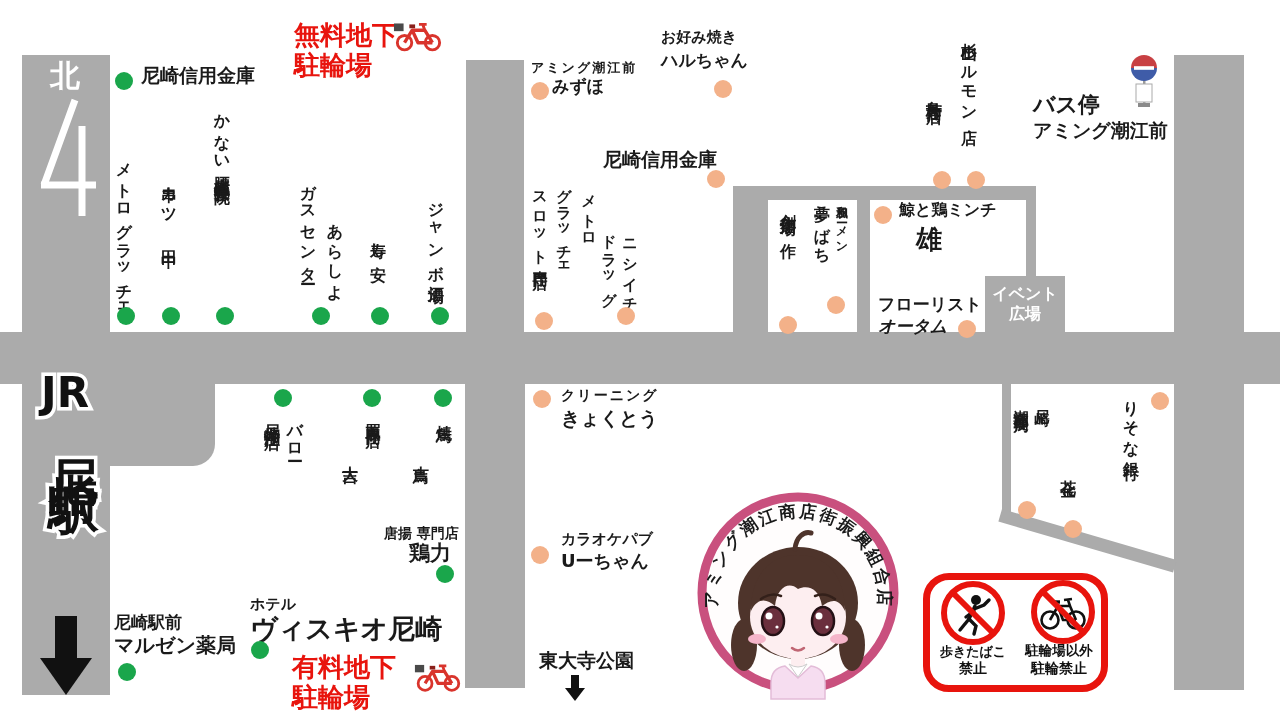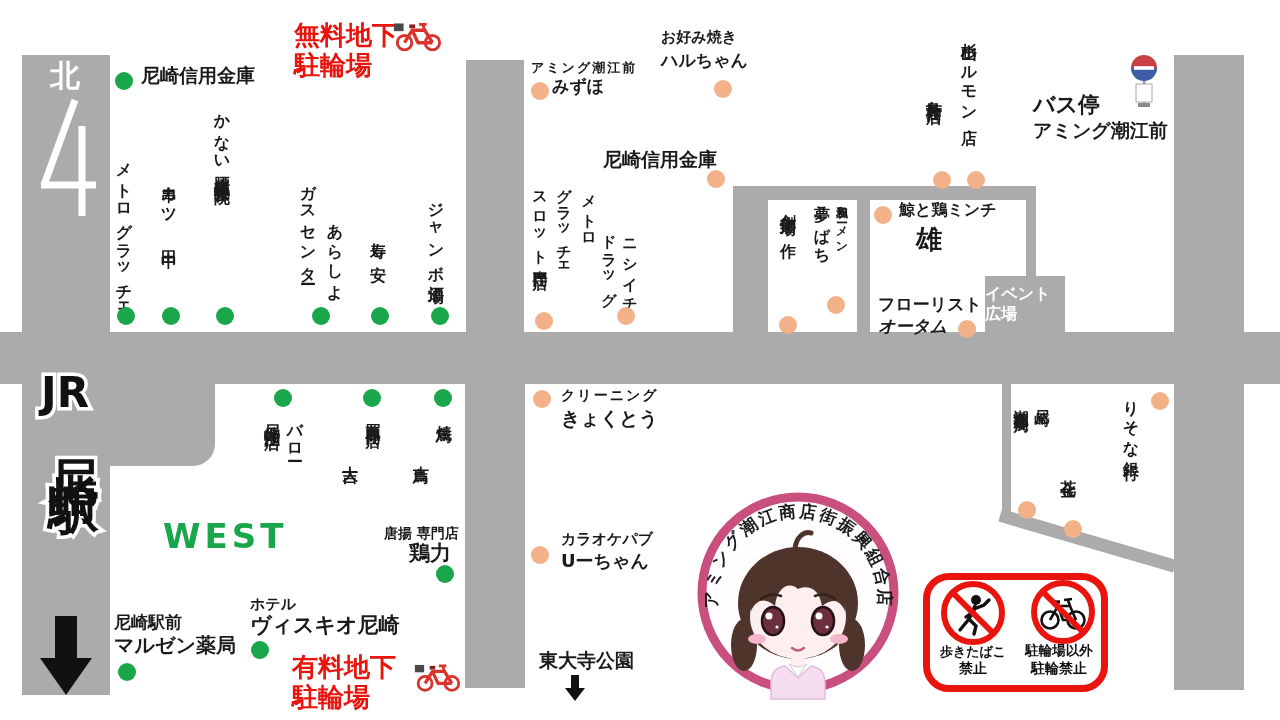--- a/index.html
+++ b/index.html
@@ -25,21 +25,21 @@
   .jr-wrap{position:absolute;left:41px;top:368px;width:60px;height:52px;font-size:42px;}
   .name-wrap{position:absolute;left:41px;top:420px;width:60px;height:210px;font-size:50px;}
   .name-wrap span{writing-mode:vertical-rl;text-orientation:upright;letter-spacing:14px;}
   .arrow-shaft{position:absolute;left:55px;top:616px;width:22px;height:44px;background:#111;}
   .arrow-head{position:absolute;left:40px;top:658px;width:0;height:0;
     border-left:26px solid transparent;border-right:26px solid transparent;border-top:37px solid #111;}
   .mini-shaft{position:absolute;left:571px;top:675px;width:8px;height:14px;background:#111;}
   .mini-head{position:absolute;left:565px;top:688px;width:0;height:0;
     border-left:10px solid transparent;border-right:10px solid transparent;border-top:13px solid #111;}
   .event-box{position:absolute;left:985px;top:276px;width:80px;height:56px;background:var(--road);
-    color:#fff;font-weight:800;font-size:16px;line-height:20px;padding-top:8px;box-sizing:border-box;}
+    color:#fff;font-weight:800;font-size:16px;line-height:20px;text-align:center;padding-top:8px;box-sizing:border-box;}
   .sign-box{position:absolute;left:923px;top:573px;width:185px;height:119px;box-sizing:border-box;
     border:7px solid var(--red);border-radius:26px;background:#fff;}
   .sign-label{position:absolute;width:96px;text-align:center;font-weight:800;color:#111;line-height:1.1;}
   .diag{position:absolute;left:1002px;top:509px;width:182px;height:13px;background:var(--road);
     transform:rotate(16.3deg);transform-origin:0 0;}
   .wave-block{position:absolute;left:110px;top:384px;width:105px;height:82px;background:var(--road);
     border-bottom-right-radius:22px;}
   svg{position:absolute;overflow:visible;}
 </style>
 </head>
@@ -74,21 +74,20 @@
     <span>JR</span>
   </div>
   <div class="st-layer name-wrap">
     <span class="st-stroke">尼崎駅</span>
     <span>尼崎駅</span>
   </div>
   <div class="arrow-shaft"></div>
   <div class="arrow-head"></div>
 
 
-  <div class="label" style="left:163px;top:516px;font-size:34px;letter-spacing:4px;color:var(--green);font-weight:800;">WEST</div>
 
   <div class="redtext abs" style="left:294px;top:20px;font-size:26px;line-height:30px;"><span>無料地下</span><br><span>駐輪場</span></div>
   <svg style="left:393px;top:18px;" width="50" height="34" viewBox="0 0 52 34">
     <rect x="1" y="5" width="10" height="8" fill="#4a4a4a"></rect>
     <circle cx="12" cy="25" r="7.5" fill="none" stroke="var(--bikered)" stroke-width="3"></circle>
     <circle cx="41" cy="25" r="7.5" fill="none" stroke="var(--bikered)" stroke-width="3"></circle>
     <path d="M12,25 L20,12 L33,12 L41,25 M20,12 L26,25 L41,25" fill="none" stroke="var(--bikered)" stroke-width="3.5" stroke-linejoin="round"></path>
     <path d="M33,12 L31,6 M27,6 L35,6" stroke="var(--bikered)" stroke-width="3" fill="none"></path>
     <path d="M17,8 L23,8" stroke="#8a1f1a" stroke-width="4"></path>
   </svg>
@@ -198,21 +197,21 @@
       <div class="label v" style="left: 365px; top: 412px; font-size: 15px;">買取専門店</div>
       <div class="label v" style="left: 342px; top: 453px; font-size: 16px;">大吉</div>
       <div class="dot west" style="left: 372px; top: 398px;"></div>
       <div class="label v" style="left: 436px; top: 412px; font-size: 16px;">焼鳥</div>
       <div class="label v" style="left: 413px; top: 453px; font-size: 16px;">吉鳥</div>
       <div class="dot west" style="left: 443px; top: 398px;"></div>
       <div class="label h" style="left: 384px; top: 525px; font-size: 14px;">唐揚 専門店</div>
       <div class="label h" style="left: 409px; top: 541px; font-size: 21px;">鶏力</div>
       <div class="dot west" style="left: 445px; top: 574px;"></div>
       <div class="label h" style="left: 250px; top: 596px; font-size: 15px;">ホテル</div>
-      <div class="label h" style="left: 250px; top: 613px; font-size: 21px;">ヴィスキオ尼崎</div>
+      <div class="label h" style="left: 250px; top: 613px; font-size: 27px;">ヴィスキオ尼崎</div>
       <div class="dot west" style="left: 260px; top: 650px;"></div>
       <div class="label h" style="left: 114px; top: 612px; font-size: 17px;">尼崎駅前</div>
       <div class="label h" style="left: 114px; top: 634px; font-size: 20px;">マルゼン薬局</div>
       <div class="dot west" style="left: 127px; top: 672px;"></div>
       <div class="label h" style="left: 531px; top: 60px; font-size: 13px; letter-spacing: 2px;">アミング潮江前</div>
       <div class="label h" style="left: 552px; top: 76px; font-size: 17px;">みずほ</div>
       <div class="dot east" style="left: 540px; top: 91px;"></div>
       <div class="label h" style="left: 661px; top: 29px; font-size: 15px;">お好み焼き</div>
       <div class="label h" style="left: 661px; top: 50px; font-size: 17px;">ハルちゃん</div>
       <div class="dot east" style="left: 723px; top: 89px;"></div>

